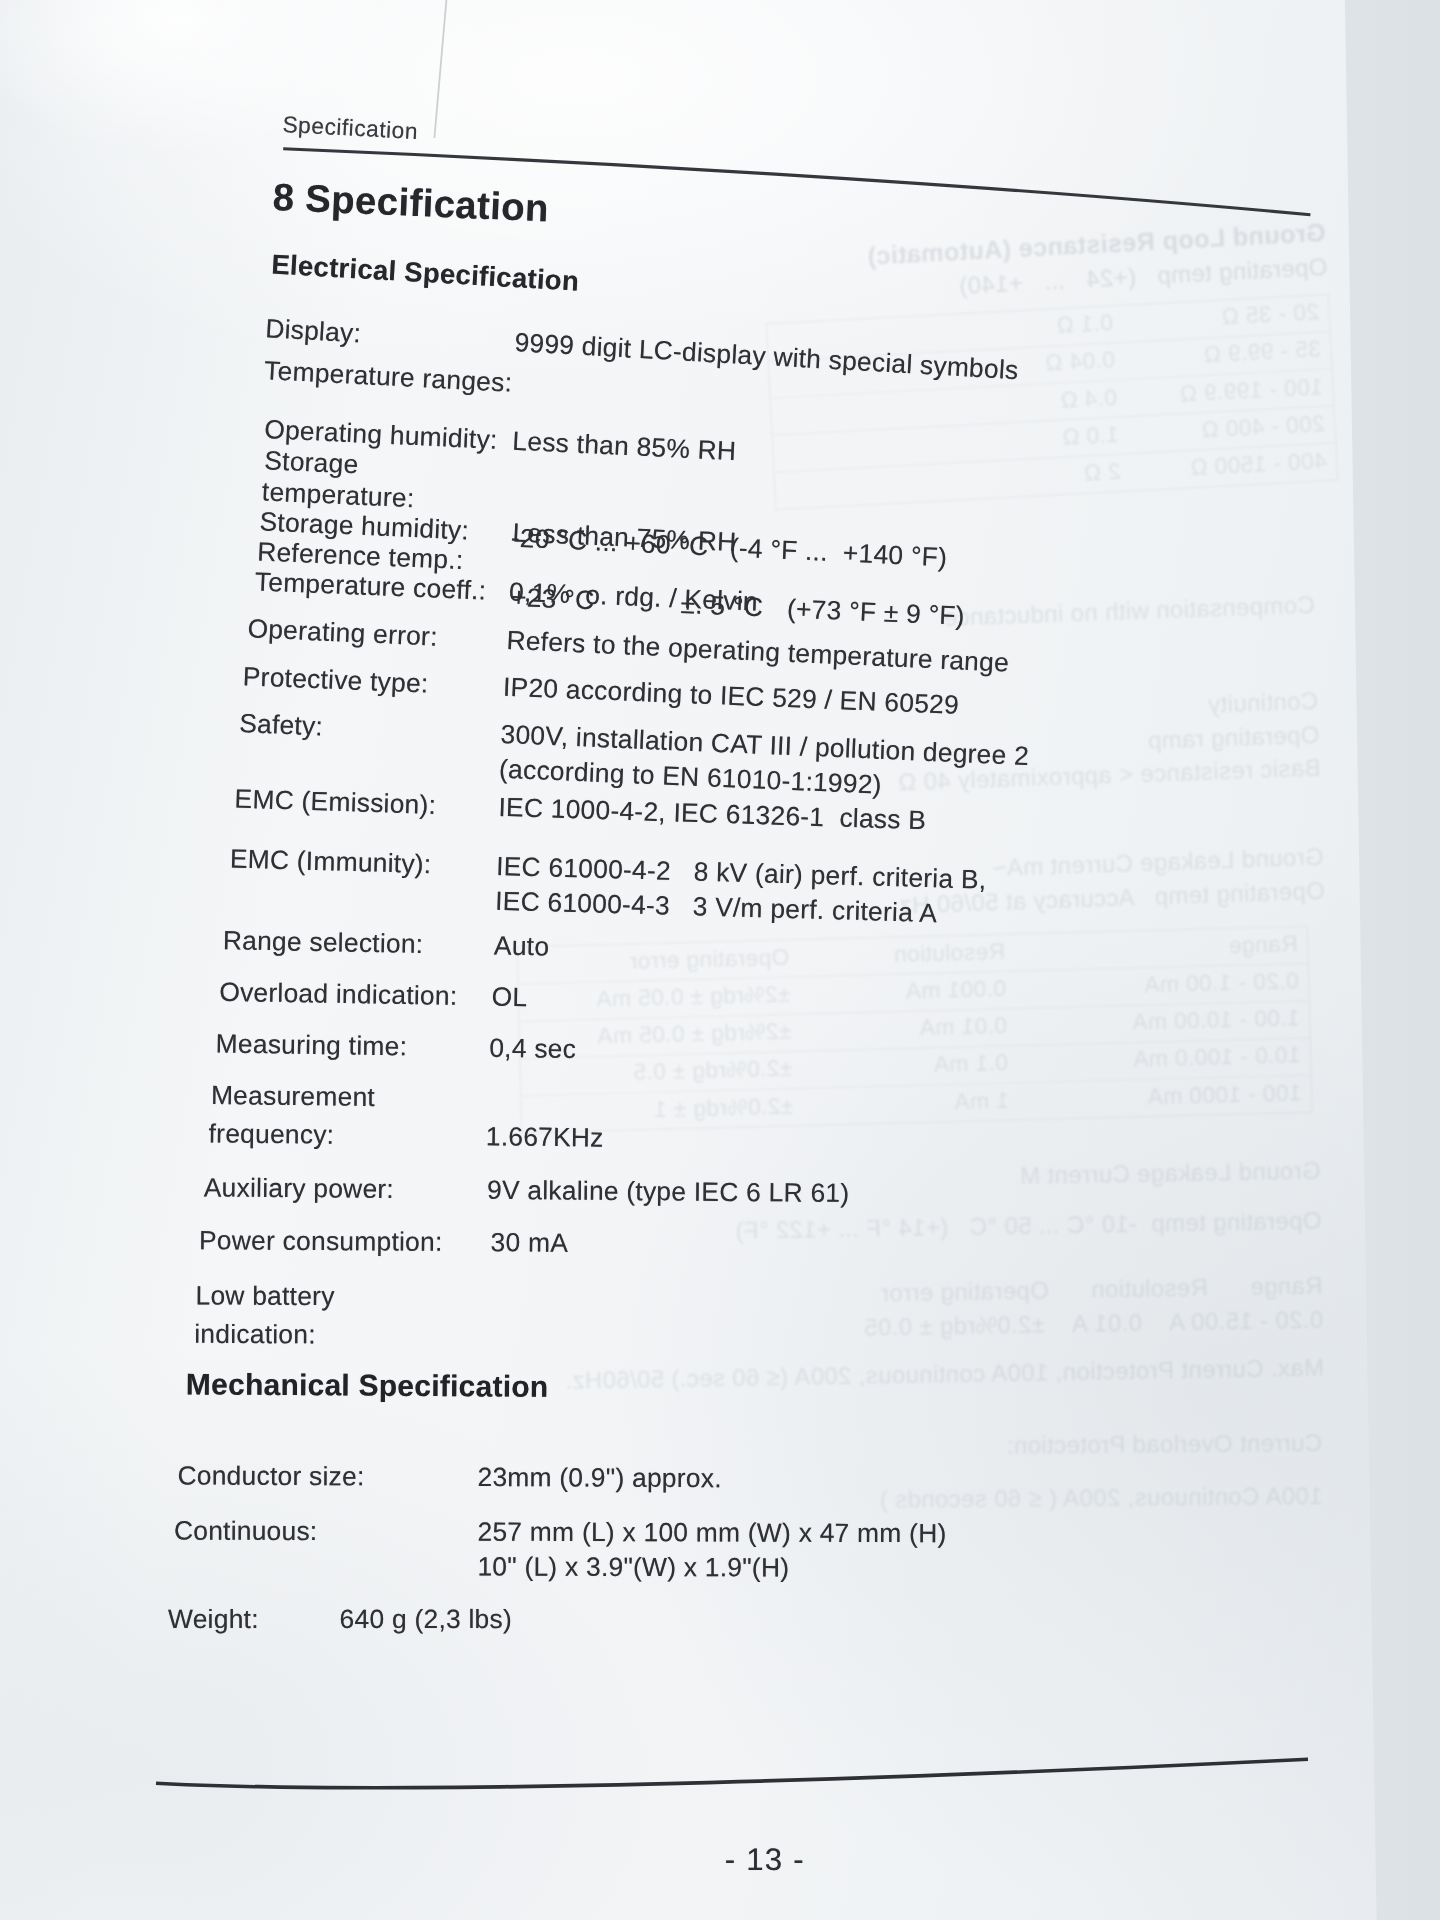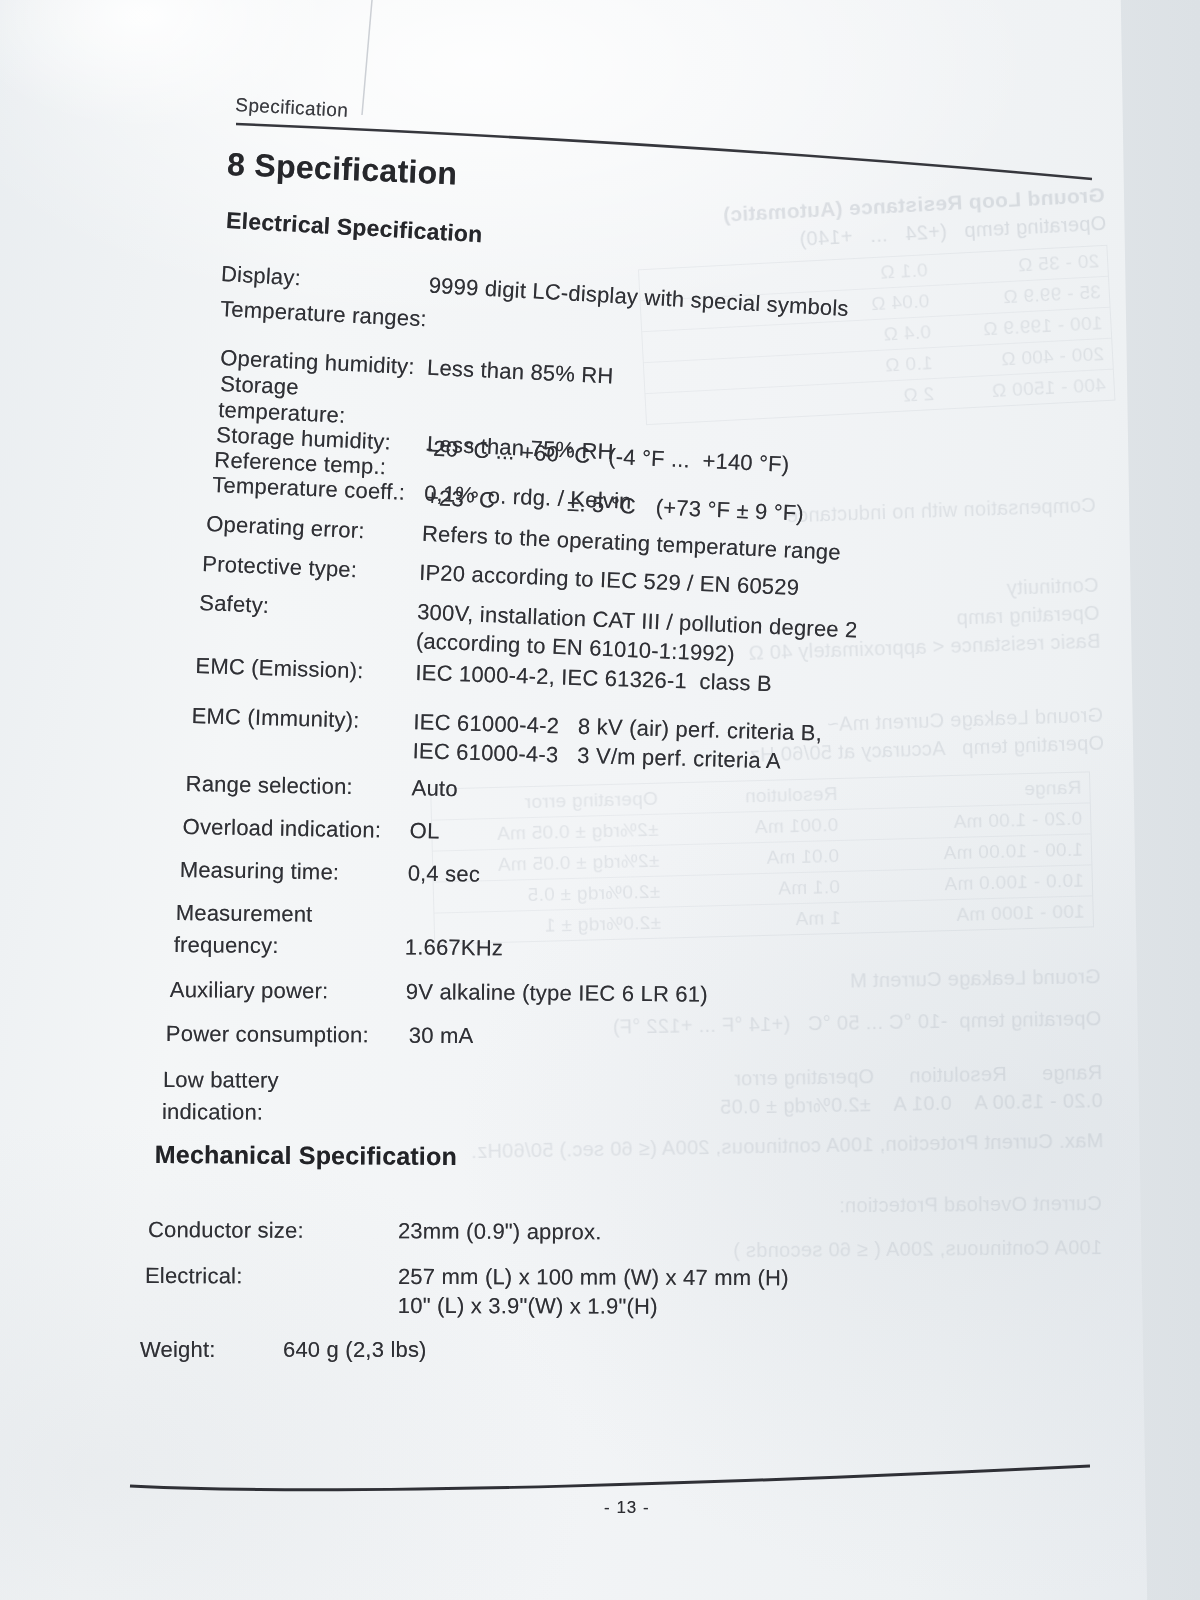--- a/index.html
+++ b/index.html
@@ -25,21 +25,21 @@
        color:#2f3035;text-shadow:0 0 0.6px rgba(47,48,53,0.55);letter-spacing:0.2px;}
   .row .lbl{width:var(--lw,210px);flex:none;}
   .row .val{white-space:pre-line;}
   .seg{display:inline-block;}
   .txt{position:absolute;transform:rotate(var(--rot,0deg));transform-origin:left top;
        color:#2f3035;text-shadow:0 0 0.6px rgba(47,48,53,0.55);letter-spacing:0.2px;}
   .runhead{font-size:19px;letter-spacing:0.4px;color:#3a3b40;}
   .h1{font-size:32px;font-weight:bold;letter-spacing:0.3px;color:#26272b;}
   .h2{font-size:23px;font-weight:bold;color:#26272b;}
   .h2m{font-size:25px;font-weight:bold;color:#222327;}
-  .pagenum{font-size:17px;color:#2c2d32;letter-spacing:1px;}
+  .pagenum{font-size:26px;color:#2c2d32;letter-spacing:1px;margin-top:36px;}
   .overlay{position:absolute;inset:0;pointer-events:none;}
   
   .batt{display:inline-block;width:44px;height:24px;margin:2px 12px 0 2px;position:relative;
         border:2px dotted #6a6c72;border-radius:2px;vertical-align:-3px;opacity:0.85;}
   .batt::after{content:"";position:absolute;right:-7px;top:6px;width:5px;height:8px;
         border:2px dotted #6a6c72;border-left:none;}
   .batt::before{content:"B";position:absolute;left:13px;top:1px;font-size:13px;color:#7b7d84;}
   
   .ghost{position:absolute;transform:scaleX(-1) rotate(var(--grot,2deg));transform-origin:center;
          color:#5c687a;filter:blur(0.7px);letter-spacing:0.3px;}
@@ -255,21 +255,21 @@
     </div>
 
     <div class="txt h2m" style="left:155px;top:1140px;--rot:0.4deg;">Mechanical Specification</div>
 
     <div class="row" style="left:148px;top:1215px;--lw:250px;--rot:0.3deg;">
       <span class="lbl">Conductor size:</span>
       <span class="val">23mm (0.9") approx.</span>
     </div>
 
     <div class="row" style="left:145px;top:1261px;--lw:253px;--rot:0.2deg;">
-      <span class="lbl">Electrical:</span>
+      <span class="lbl">Continuous:</span>
       <span class="val">257 mm (L) x 100 mm (W) x 47 mm (H)
 10" (L) x 3.9"(W) x 1.9"(H)</span>
     </div>
 
     <div class="row" style="left:140px;top:1335px;--lw:143px;--rot:0deg;">
       <span class="lbl">Weight:</span>
       <span class="val">640 g (2,3 lbs)</span>
     </div>
 
     <div class="txt pagenum" style="left:604px;top:1498px;--rot:0deg;">- 13 -</div>

